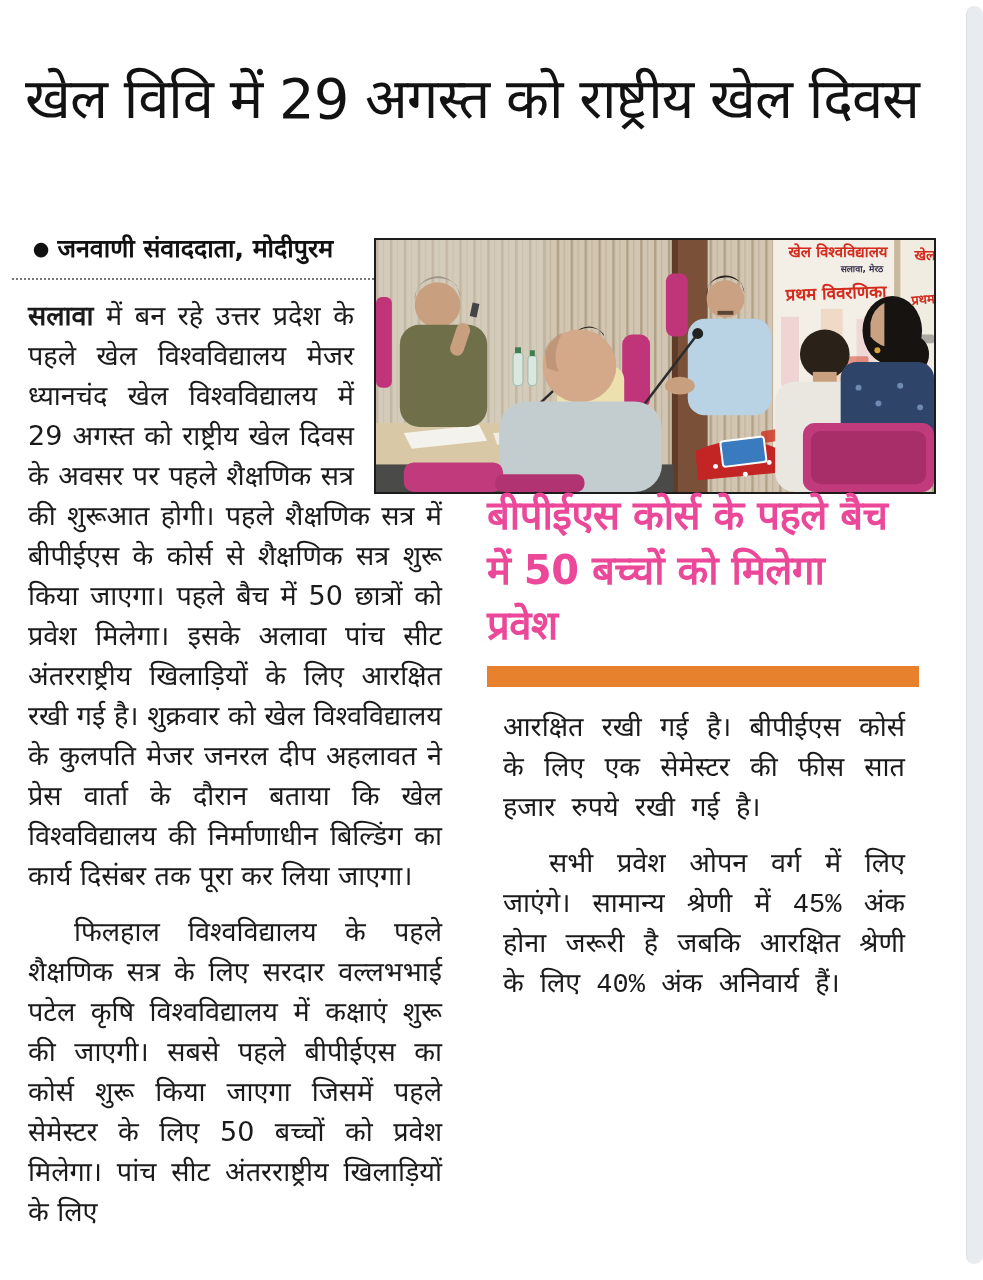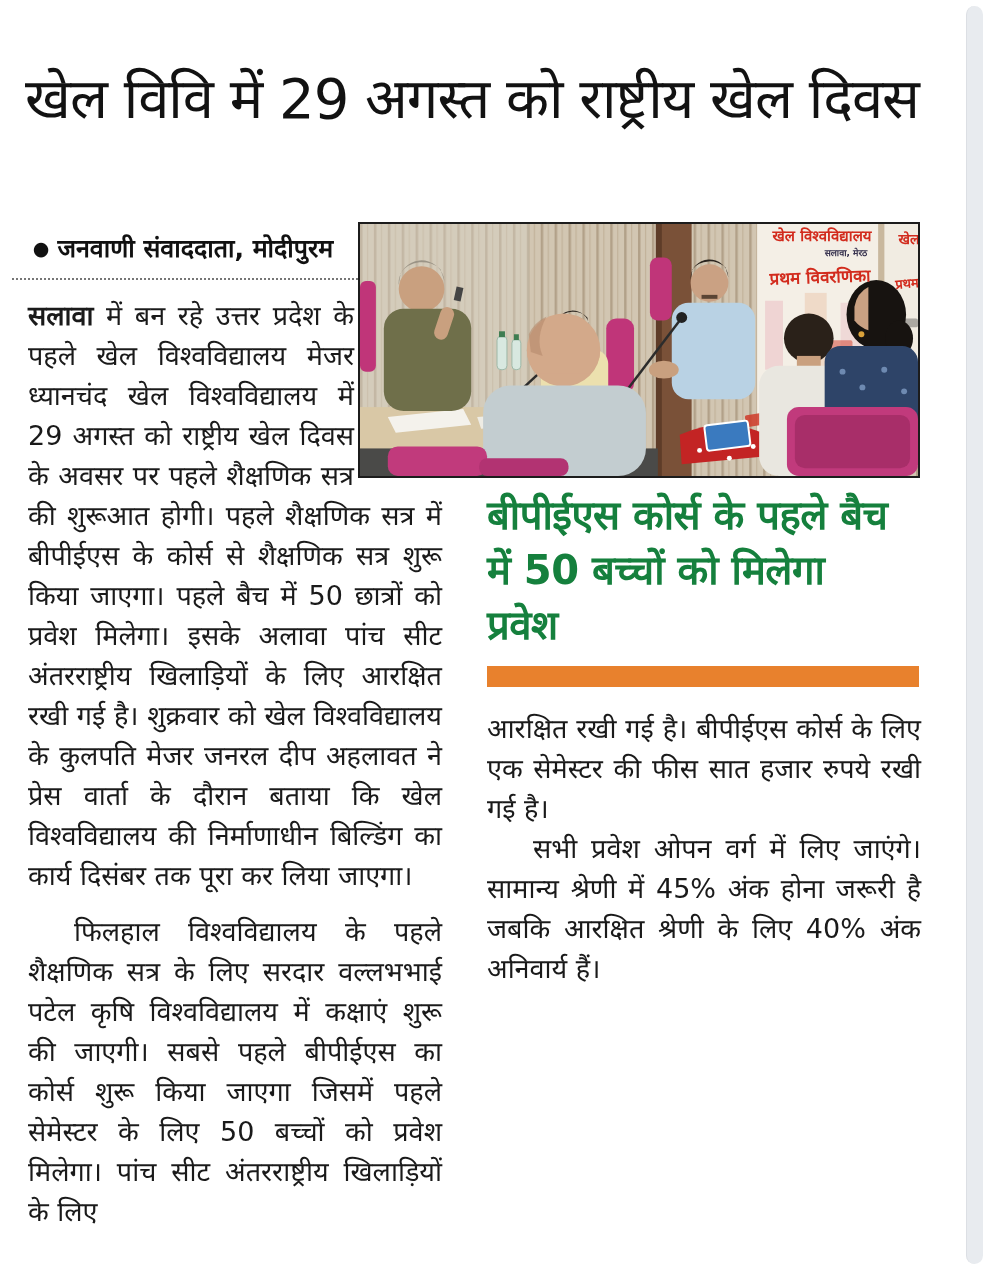--- a/index.html
+++ b/index.html
@@ -42,25 +42,25 @@
   .banner-text{position:absolute;font-weight:700;text-align:center;}
   .bt1{left:408px;top:1px;width:108px;font-size:15px;color:#d22b1d;}
   .bt2{left:432px;top:22px;width:108px;font-size:9px;color:#35304d;}
   .bt3{left:404px;top:41px;width:112px;font-size:17px;color:#d22b1d;transform:rotate(-2deg);}
   .bt4{left:534px;top:5px;width:30px;font-size:14px;color:#d22b1d;}
   .bt5{left:530px;top:50px;width:34px;font-size:13px;color:#d22b1d;transform:rotate(-5deg);}
   
   .right-col{position:absolute;left:487px;top:488px;width:434px;}
   .subheadline{
     width:402px;font-size:40px;line-height:55px;font-weight:700;
-    color:#15803d;letter-spacing:-0.5px;margin:0;
+    color:#ec4899;letter-spacing:-0.5px;margin:0;
   }
   .accent-bar{width:432px;height:21px;margin-top:13px;}
   .right-body{font-size:27px;line-height:40px;text-align:justify;color:#1a1a1a;margin-top:22px;}
-  .right-body p{margin:0;}
+  .right-body p{margin:16px;font-family:Liberation Mono, monospace;}
   
   .scroll-strip{
     position:absolute;right:0;top:6px;width:16px;height:1258px;
     background:#e8ebef;border-left:1px solid #dcdfe4;border-radius:9px;
   }
 </style>
 </head>
 <body>
 
 <h1 class="headline">
@@ -69,21 +69,21 @@
 
 <div class="left-col">
   <div class="wrap-spacer"></div>
   <div class="byline">
     <span class="bullet">●</span><span>जनवाणी संवाददाता, मोदीपुरम</span>
   </div>
   <p><span class="lead-word">सलावा</span><span> में बन रहे उत्तर प्रदेश के पहले खेल विश्वविद्यालय मेजर ध्यानचंद खेल विश्वविद्यालय में 29 अगस्त को राष्ट्रीय खेल दिवस के अवसर पर पहले शैक्षणिक सत्र की शुरूआत होगी। पहले शैक्षणिक सत्र में बीपीईएस के कोर्स से शैक्षणिक सत्र शुरू किया जाएगा। पहले बैच में 50 छात्रों को प्रवेश मिलेगा। इसके अलावा पांच सीट अंतरराष्ट्रीय खिलाड़ियों के लिए आरक्षित रखी गई है। शुक्रवार को खेल विश्वविद्यालय के कुलपति मेजर जनरल दीप अहलावत ने प्रेस वार्ता के दौरान बताया कि खेल विश्वविद्यालय की निर्माणाधीन बिल्डिंग का कार्य दिसंबर तक पूरा कर लिया जाएगा।</span></p>
   <p class="para-indent">फिलहाल विश्वविद्यालय के पहले शैक्षणिक सत्र के लिए सरदार वल्लभभाई पटेल कृषि विश्वविद्यालय में कक्षाएं शुरू की जाएगी। सबसे पहले बीपीईएस का कोर्स शुरू किया जाएगा जिसमें पहले सेमेस्टर के लिए 50 बच्चों को प्रवेश मिलेगा। पांच सीट अंतरराष्ट्रीय खिलाड़ियों के लिए</p>
 </div>
 
-<figure class="photo" style="margin:0;">
+<figure class="photo" style="margin:16px;">
   <svg viewBox="0 0 562 256" preserveAspectRatio="none">
 
     <defs>
       <pattern id="slats" width="14" height="256" patternUnits="userSpaceOnUse">
         <rect width="14" height="256" fill="#d2c6b2"></rect>
         <rect x="0" width="2.5" height="256" fill="#b2a189"></rect>
         <rect x="7" width="1.2" height="256" fill="#c2b29a"></rect>
       </pattern>
     </defs>
     <rect x="0" y="0" width="562" height="256" fill="url(#slats)"></rect>

